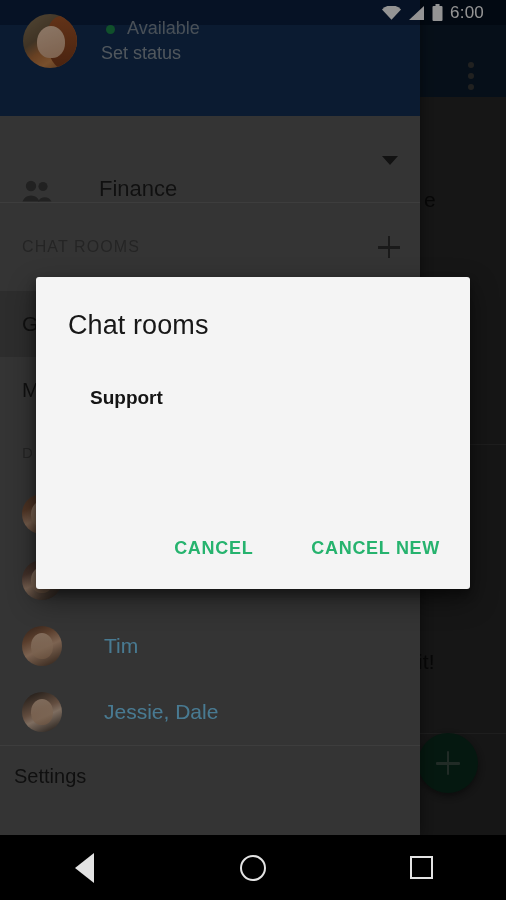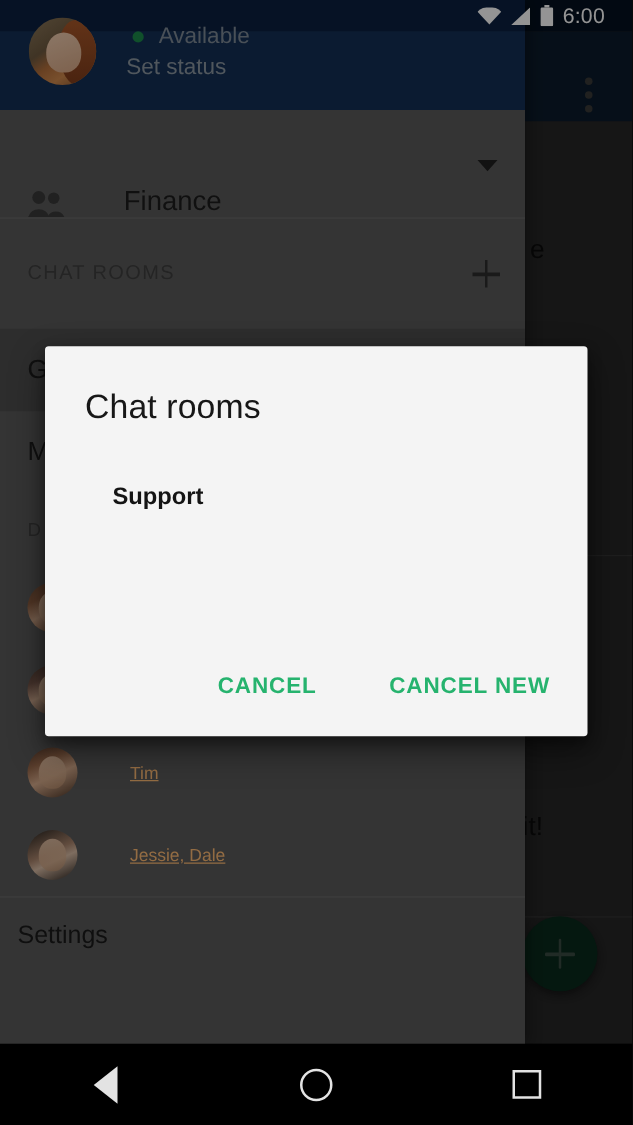--- a/index.html
+++ b/index.html
@@ -55,21 +55,21 @@
   .ic-wifi { width:19px; height:14px; }
   .ic-signal { width:17px; height:14px; }
   .ic-batt { width:11px; height:17px; }
 
   
   .drawer {
     position:absolute; left:0; top:0; width:420px; height:835px;
     background:#5b5b5b; z-index:5; box-shadow:2px 0 10px rgba(0,0,0,.35);
   }
   .drawer-header {
-    position:relative; height:88px; background:#143055; overflow:hidden;padding-left:13px;
+    position:relative; height:116px; background:#143055; overflow:hidden;padding-left:13px;
   }
   .drawer-header .hdr-statusarea {
     position:absolute; left:0; top:0; width:420px; height:25px; background:#0c2040;
   }
   .avatar {
     position:absolute; left:23px; top:14px; width:54px; height:54px;
     border-radius:50%; overflow:hidden;
     background:
       radial-gradient(circle at 62% 38%, #e9c2a6 0 22%, rgba(233,194,166,0) 23%),
       linear-gradient(145deg,#8e7a5c 0%, #6e5a40 38%, #b5703c 55%, #d08a4e 72%, #7a4a28 100%);
@@ -129,21 +129,21 @@
   .dm-row { height:66px; display:flex; align-items:center; padding-left:22px; }
   .dm-avatar { width:40px; height:40px; border-radius:50%; flex:0 0 auto; overflow:hidden; position:relative; }
   .dm-avatar.a1 { background:linear-gradient(155deg,#6a4a36 0%,#8a5c40 30%,#caa184 55%,#5e3b28 100%); }
   .dm-avatar.a2 { background:linear-gradient(155deg,#4a3a30 0%,#75564a 28%,#cfa98e 52%,#2f2622 100%); }
   .dm-avatar.a3 { background:linear-gradient(155deg,#52372a 0%,#9a6a4c 30%,#d6ab8c 55%,#4a3324 100%); }
   .dm-avatar.a4 { background:linear-gradient(155deg,#27231f 0%,#a9846c 45%,#d9bca5 60%,#2b2420 100%); }
   .dm-avatar i {
     position:absolute; left:9px; top:7px; width:22px; height:26px; border-radius:50% 50% 45% 45%;
     background:linear-gradient(165deg,rgba(240,205,176,.85),rgba(190,145,110,.7));
   }
-  .dm-row .name { margin-left:42px; font-size:14px; color:#fdba74;text-decoration:underline; }
+  .dm-row .name { margin-left:42px; font-size:21px; color:#7dd3fc; }
 
   .settings-row { height:60px; display:flex; align-items:center; padding-left:14px; font-size:20px; color:#1a1a1a; }
 
   
   .scrim { position:absolute; inset:0 0 65px 0; background:rgba(0,0,0,.42); z-index:10; }
 
   
   .dialog {
     position:absolute; left:36px; top:277px; width:434px; height:312px;
     background:#f4f4f4; border-radius:3px; z-index:20;

